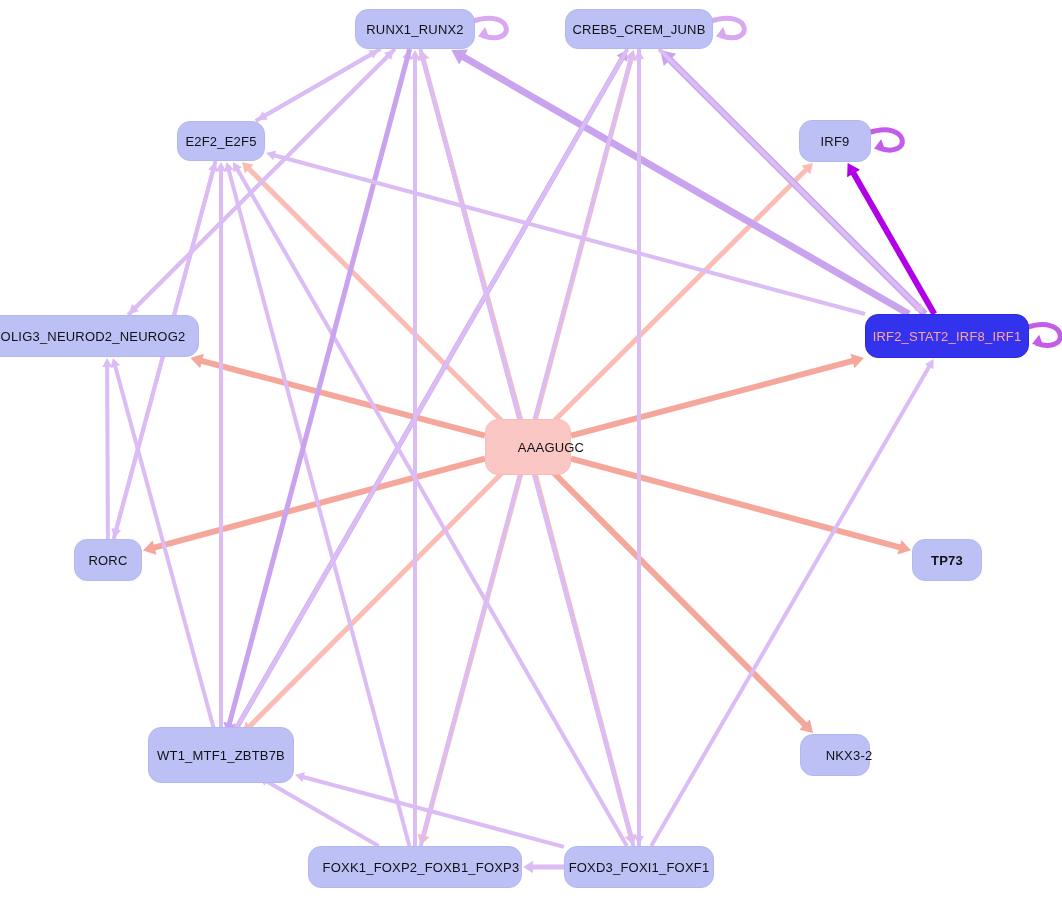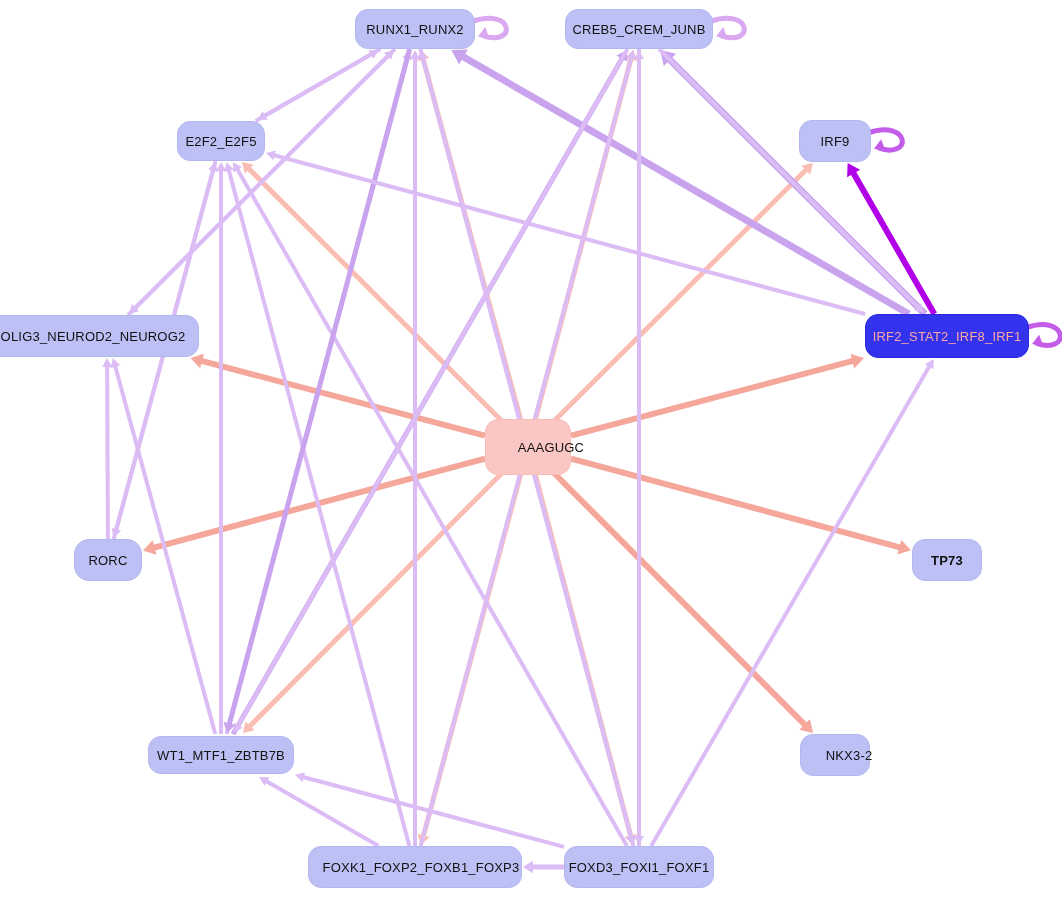--- a/index.html
+++ b/index.html
@@ -253,27 +253,27 @@
       </div>
       <div class="node" style="left: 93px; top: 336px; width: 212px; height: 42px;">
         <span>OLIG3_NEUROD2_NEUROG2</span>
       </div>
       <div class="node highlight" style="left: 947px; top: 336px; width: 164px; height: 44px;">
         <span>IRF2_STAT2_IRF8_IRF1</span>
       </div>
       <div class="node seed" style="left: 528px; top: 447px; width: 86px; height: 56px; padding-left: 46px;">
         <span>AAAGUGC</span>
       </div>
-      <div class="node" style="left: 108px; top: 560px; width: 68px; height: 42px; border-radius: 15px;">
+      <div class="node" style="left: 108px; top: 560px; width: 68px; height: 42px;">
         <span>RORC</span>
       </div>
       <div class="node" style="left: 947px; top: 560px; width: 70px; height: 42px; font-weight: bold;">
         <span>TP73</span>
       </div>
-      <div class="node" style="left: 221px; top: 755px; width: 146px; height: 38px;">
+      <div class="node" style="left: 221px; top: 755px; width: 146px; height: 56px;">
         <span>WT1_MTF1_ZBTB7B</span>
       </div>
       <div class="node" style="left: 835px; top: 755px; width: 70px; height: 42px; padding-left: 28px;">
         <span>NKX3-2</span>
       </div>
       <div class="node" style="left: 415px; top: 867px; width: 214px; height: 42px; padding-left: 12px;">
         <span>FOXK1_FOXP2_FOXB1_FOXP3</span>
       </div>
       <div class="node" style="left: 639px; top: 867px; width: 150px; height: 42px;">
         <span>FOXD3_FOXI1_FOXF1</span>

